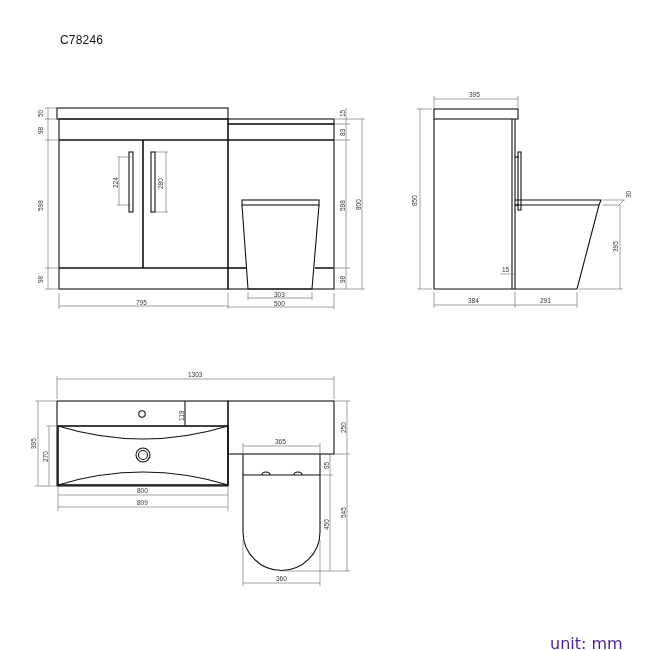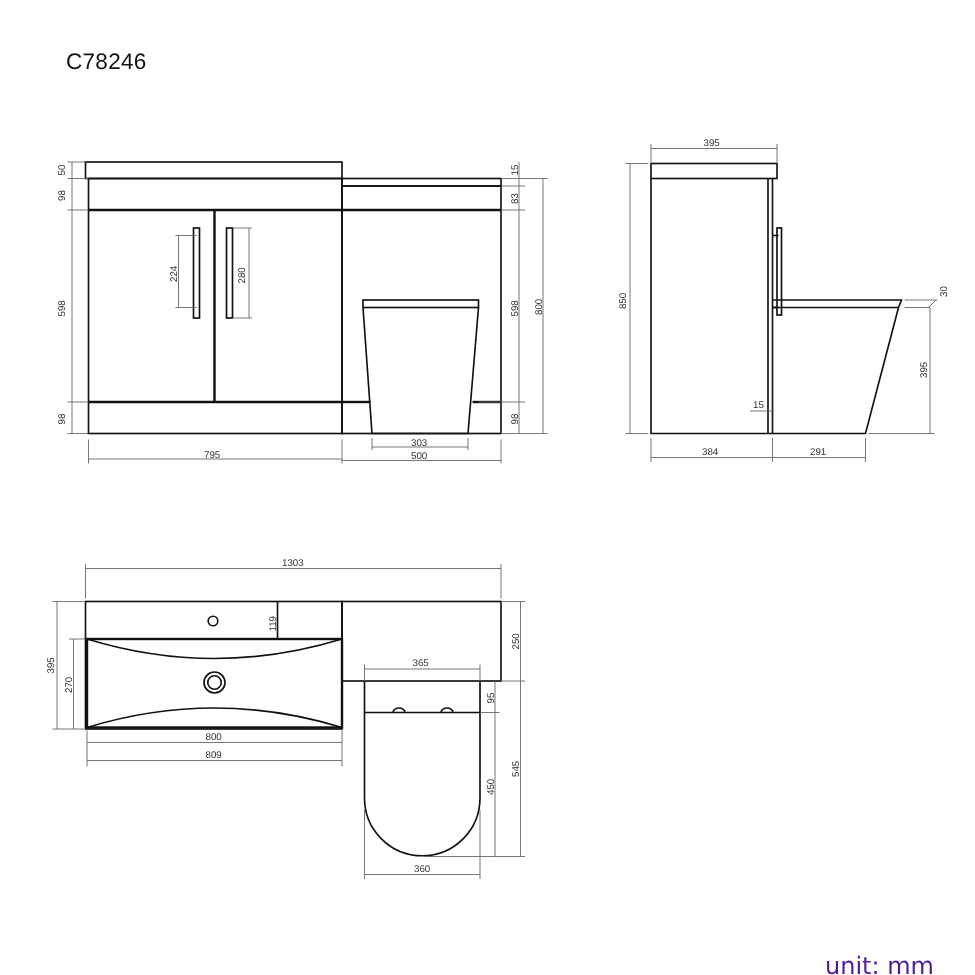--- a/index.html
+++ b/index.html
@@ -1,17 +1,17 @@
 <!DOCTYPE html>
 <html><head>
 <meta charset="utf-8">
 <style>
   html, body { margin: 0; padding: 0; background: #ffffff; }
   body { width: 650px; height: 650px; position: relative; overflow: hidden; font-family: "Liberation Sans", sans-serif; }
-  .title { position: absolute; left: 44px; top: 33px; font-size: 15px; color: #111; letter-spacing: 0.2px; }
+  .title { position: absolute; left: 60px; top: 33px; font-size: 12px; color: #111; letter-spacing: 0.2px; }
   .unit { position: absolute; left: 550px; top: 634px; font-size: 16px; color: #4c1d95; font-family: "DejaVu Sans", sans-serif; }
   svg { position: absolute; left: 0; top: 0; }
   .obj { stroke: #111; stroke-width: 1.1; fill: none; }
   .thick { stroke: #111; stroke-width: 1.6; fill: none; }
   .dim { stroke: #666; stroke-width: 0.6; fill: none; }
   .lbl { font-family: "Liberation Sans", sans-serif; font-size: 6.5px; fill: #333; }
 </style>
 </head>
 <body>
 

